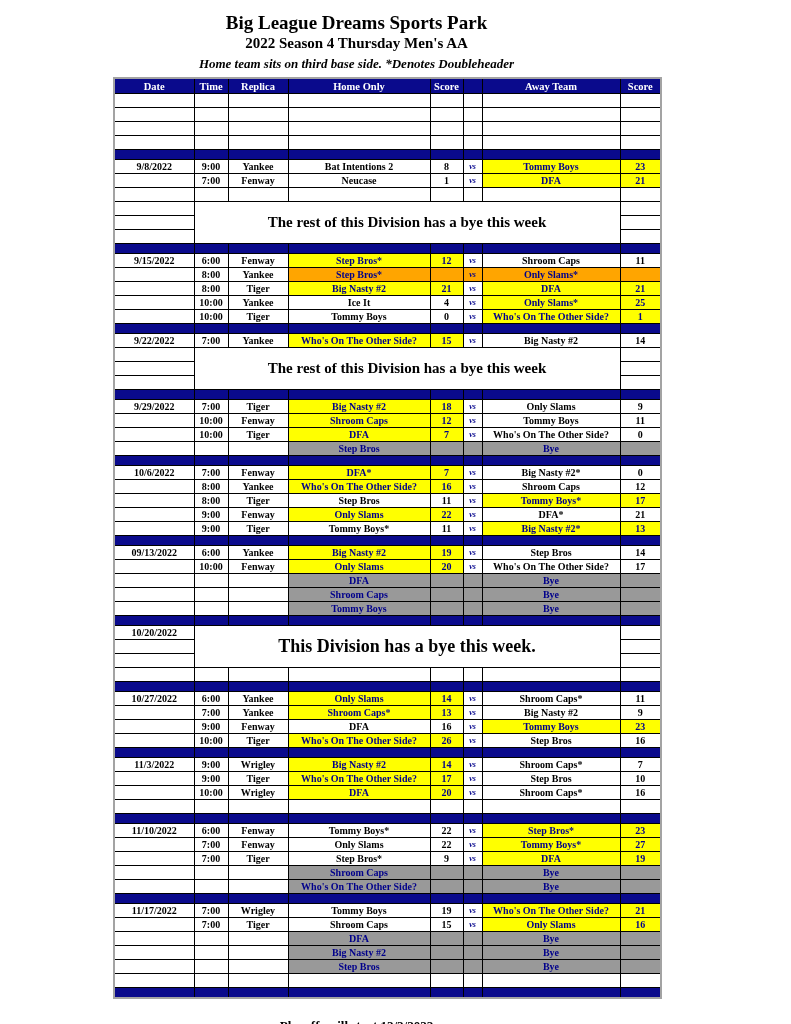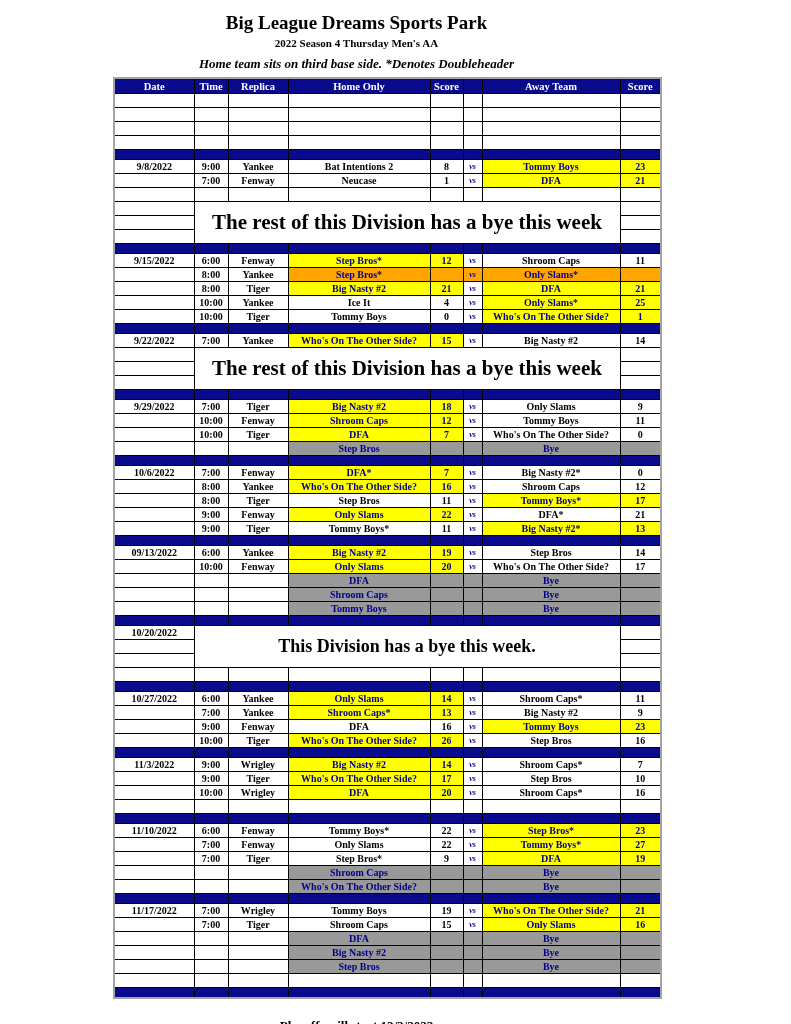--- a/index.html
+++ b/index.html
@@ -11,21 +11,21 @@
     color: #000000;
     overflow: hidden;
   }
   .sheet {
     position: absolute;
     left: 113px; top: 0;
     width: 487px;
   }
   .header-block { text-align: center; }
   .title { font-size: 19px; margin-top: 12px; line-height: 21px; }
-  .subtitle { font-size: 11px; margin-top: 2px; line-height: 17px; }
+  .subtitle { font-size: 15px; margin-top: 2px; line-height: 17px; }
   .note { font-size: 13px; font-style: italic; margin-top: 5px; line-height: 13px; }
 
   table.schedule {
     border-collapse: collapse;
     table-layout: fixed;
     width: 547px;
     margin-top: 7px;
     border: 2px solid #a3a3a3;
   }
   .schedule th, .schedule td {
@@ -50,21 +50,21 @@
     background: #ffffff;
     color: #000000;
   }
   tr.sep td { background: #0a0a8c; height: 9px; }
   td.y { background: #ffff00; color: #00008b; }
   td.o { background: #ffa500; color: #00008b; }
   td.g { background: #999999; color: #00008b; }
   td.vs { font-size: 8px; font-style: italic; color: #00008b; }
   td.vs.o { background: #ffa500; }
   td.vs.g { background: #999999; }
-  td.msg { font-size: 21px; white-space: normal; }
+  td.msg { font-size: 15px; white-space: normal; }
   td.msg.large { font-size: 18px; }
   .footer-note {
     font-size: 13px;
     margin-top: 19px;
     text-align: center;
   }
 </style>
 </head>
 <body>
 

